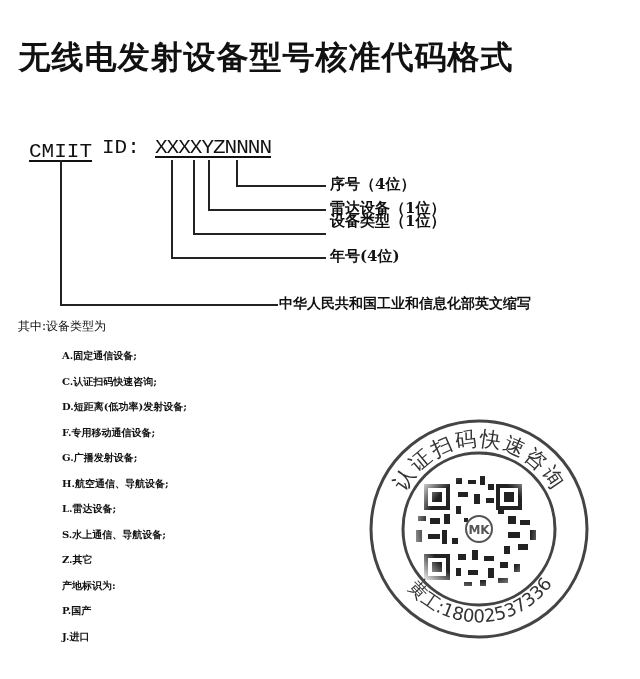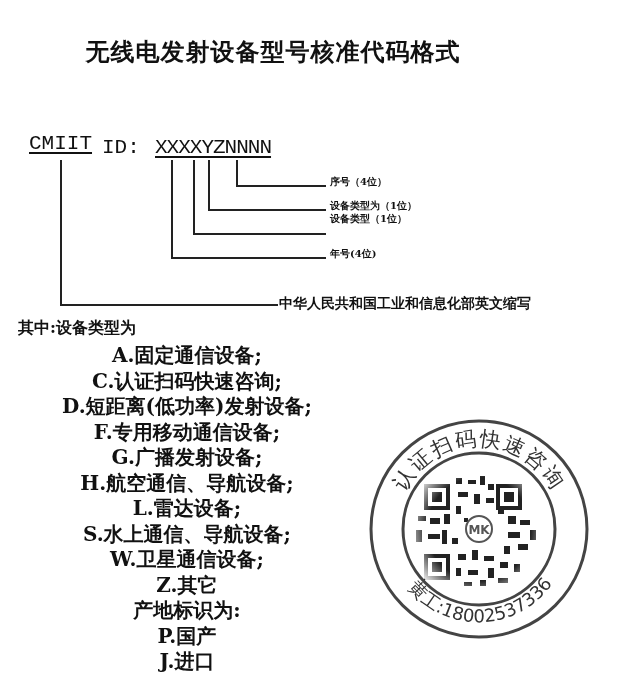--- a/index.html
+++ b/index.html
@@ -1,36 +1,36 @@
 <!DOCTYPE html>
 <html><head>
 <meta charset="utf-8">
 <style>
   html, body { margin:0; padding:0; background:#fff; }
   body { width:640px; height:679px; position:relative; overflow:hidden;
          font-family: "DejaVu Serif", "Liberation Serif", serif; color:#111; }
-  .title { position:absolute; left:15px; width:516px; top:36px; text-align:center;
+  .title { position:absolute; left:8px; width:516px; top:36px; text-align:center;
            font-family:"DejaVu Sans", "Liberation Sans", sans-serif; font-weight:bold;
-           font-size:24px; letter-spacing:1px; color:#111; }
+           font-size:32px; letter-spacing:1px; color:#111; }
   .mono { font-family:"Liberation Mono", "DejaVu Sans Mono", monospace; font-size:21px; }
   .abs { position:absolute; white-space:nowrap; }
   .ul { text-decoration: underline; text-underline-offset:3px; text-decoration-thickness:2px; }
   .line { position:absolute; background:#222; }
-  .lbl { font-size:10px; font-weight:bold; }
-  .list { position:absolute; left:62px; top:343px; font-size:20px; font-weight:bold; line-height:25.5px;text-align:center; }
+  .lbl { font-size:15px; font-weight:bold; }
+  .list { position:absolute; left:62px; top:343px; font-size:10px; font-weight:bold; line-height:25.5px; }
   .list div { white-space:nowrap; }
-  .heading { position:absolute; left:18px; top:318px; font-size:16px; font-weight:bold; }
+  .heading { position:absolute; left:18px; top:318px; font-size:12px; font-weight:normal; }
   .stamp { position:absolute; left:368px; top:418px; width:222px; height:222px; }
 </style>
 </head>
 <body>
 
 <div class="title">无线电发射设备型号核准代码格式</div>
 
-<div class="abs mono ul" style="left:29px; top:132px;">CMIIT</div>
+<div class="abs mono ul" style="left:29px; top:140px;">CMIIT</div>
 <div class="abs mono" style="left:102px; top:136px;">ID:</div>
 <div class="abs mono ul" style="left:147px; top:136px; letter-spacing:-1px;margin-left:8px;">XXXXYZNNNN</div>
 
 <div>
 
   <div class="line" style="left:236px; top:160px; width:2px; height:26px;"></div>
   <div class="line" style="left:236px; top:185px; width:90px; height:2px;"></div>
 
   <div class="line" style="left:208px; top:160px; width:2px; height:50px;"></div>
   <div class="line" style="left:208px; top:209px; width:118px; height:2px;"></div>
@@ -39,37 +39,36 @@
   <div class="line" style="left:193px; top:233px; width:133px; height:2px;"></div>
 
   <div class="line" style="left:171px; top:160px; width:2px; height:98px;"></div>
   <div class="line" style="left:171px; top:257px; width:155px; height:2px;"></div>
 
   <div class="line" style="left:60px; top:160px; width:2px; height:145px;"></div>
   <div class="line" style="left:60px; top:304px; width:218px; height:2px;"></div>
 </div>
 
 <div class="abs lbl" style="left:330px; top:175px;">序号（4位）</div>
-<div class="abs lbl" style="left:330px; top:199px;">设备类型为（1位）</div>
+<div class="abs lbl" style="left:330px; top:199px;">雷达设备（1位）</div>
 <div class="abs lbl" style="left:330px; top:212px;">设备类型（1位）</div>
 <div class="abs lbl" style="left:330px; top:247px;">年号(4位)</div>
 <div class="abs lbl" style="left:279px; top:295px; font-size:14px;">中华人民共和国工业和信息化部英文缩写</div>
 
 <div class="heading">其中:设备类型为</div>
 
 <div class="list">
   <div>A.固定通信设备;</div>
   <div>C.认证扫码快速咨询;</div>
   <div>D.短距离(低功率)发射设备;</div>
   <div>F.专用移动通信设备;</div>
   <div>G.广播发射设备;</div>
   <div>H.航空通信、导航设备;</div>
   <div>L.雷达设备;</div>
   <div>S.水上通信、导航设备;</div>
-  <div>W.卫星通信设备;</div>
   <div>Z.其它</div>
   <div>产地标识为:</div>
   <div>P.国产</div>
   <div>J.进口</div>
 </div>
 
 <div class="stamp">
   <svg width="222" height="222" viewBox="0 0 222 222" xmlns="http://www.w3.org/2000/svg">
     <defs>
       <path id="arcTop" d="M 28 111 A 83 83 0 0 1 194 111"></path>

